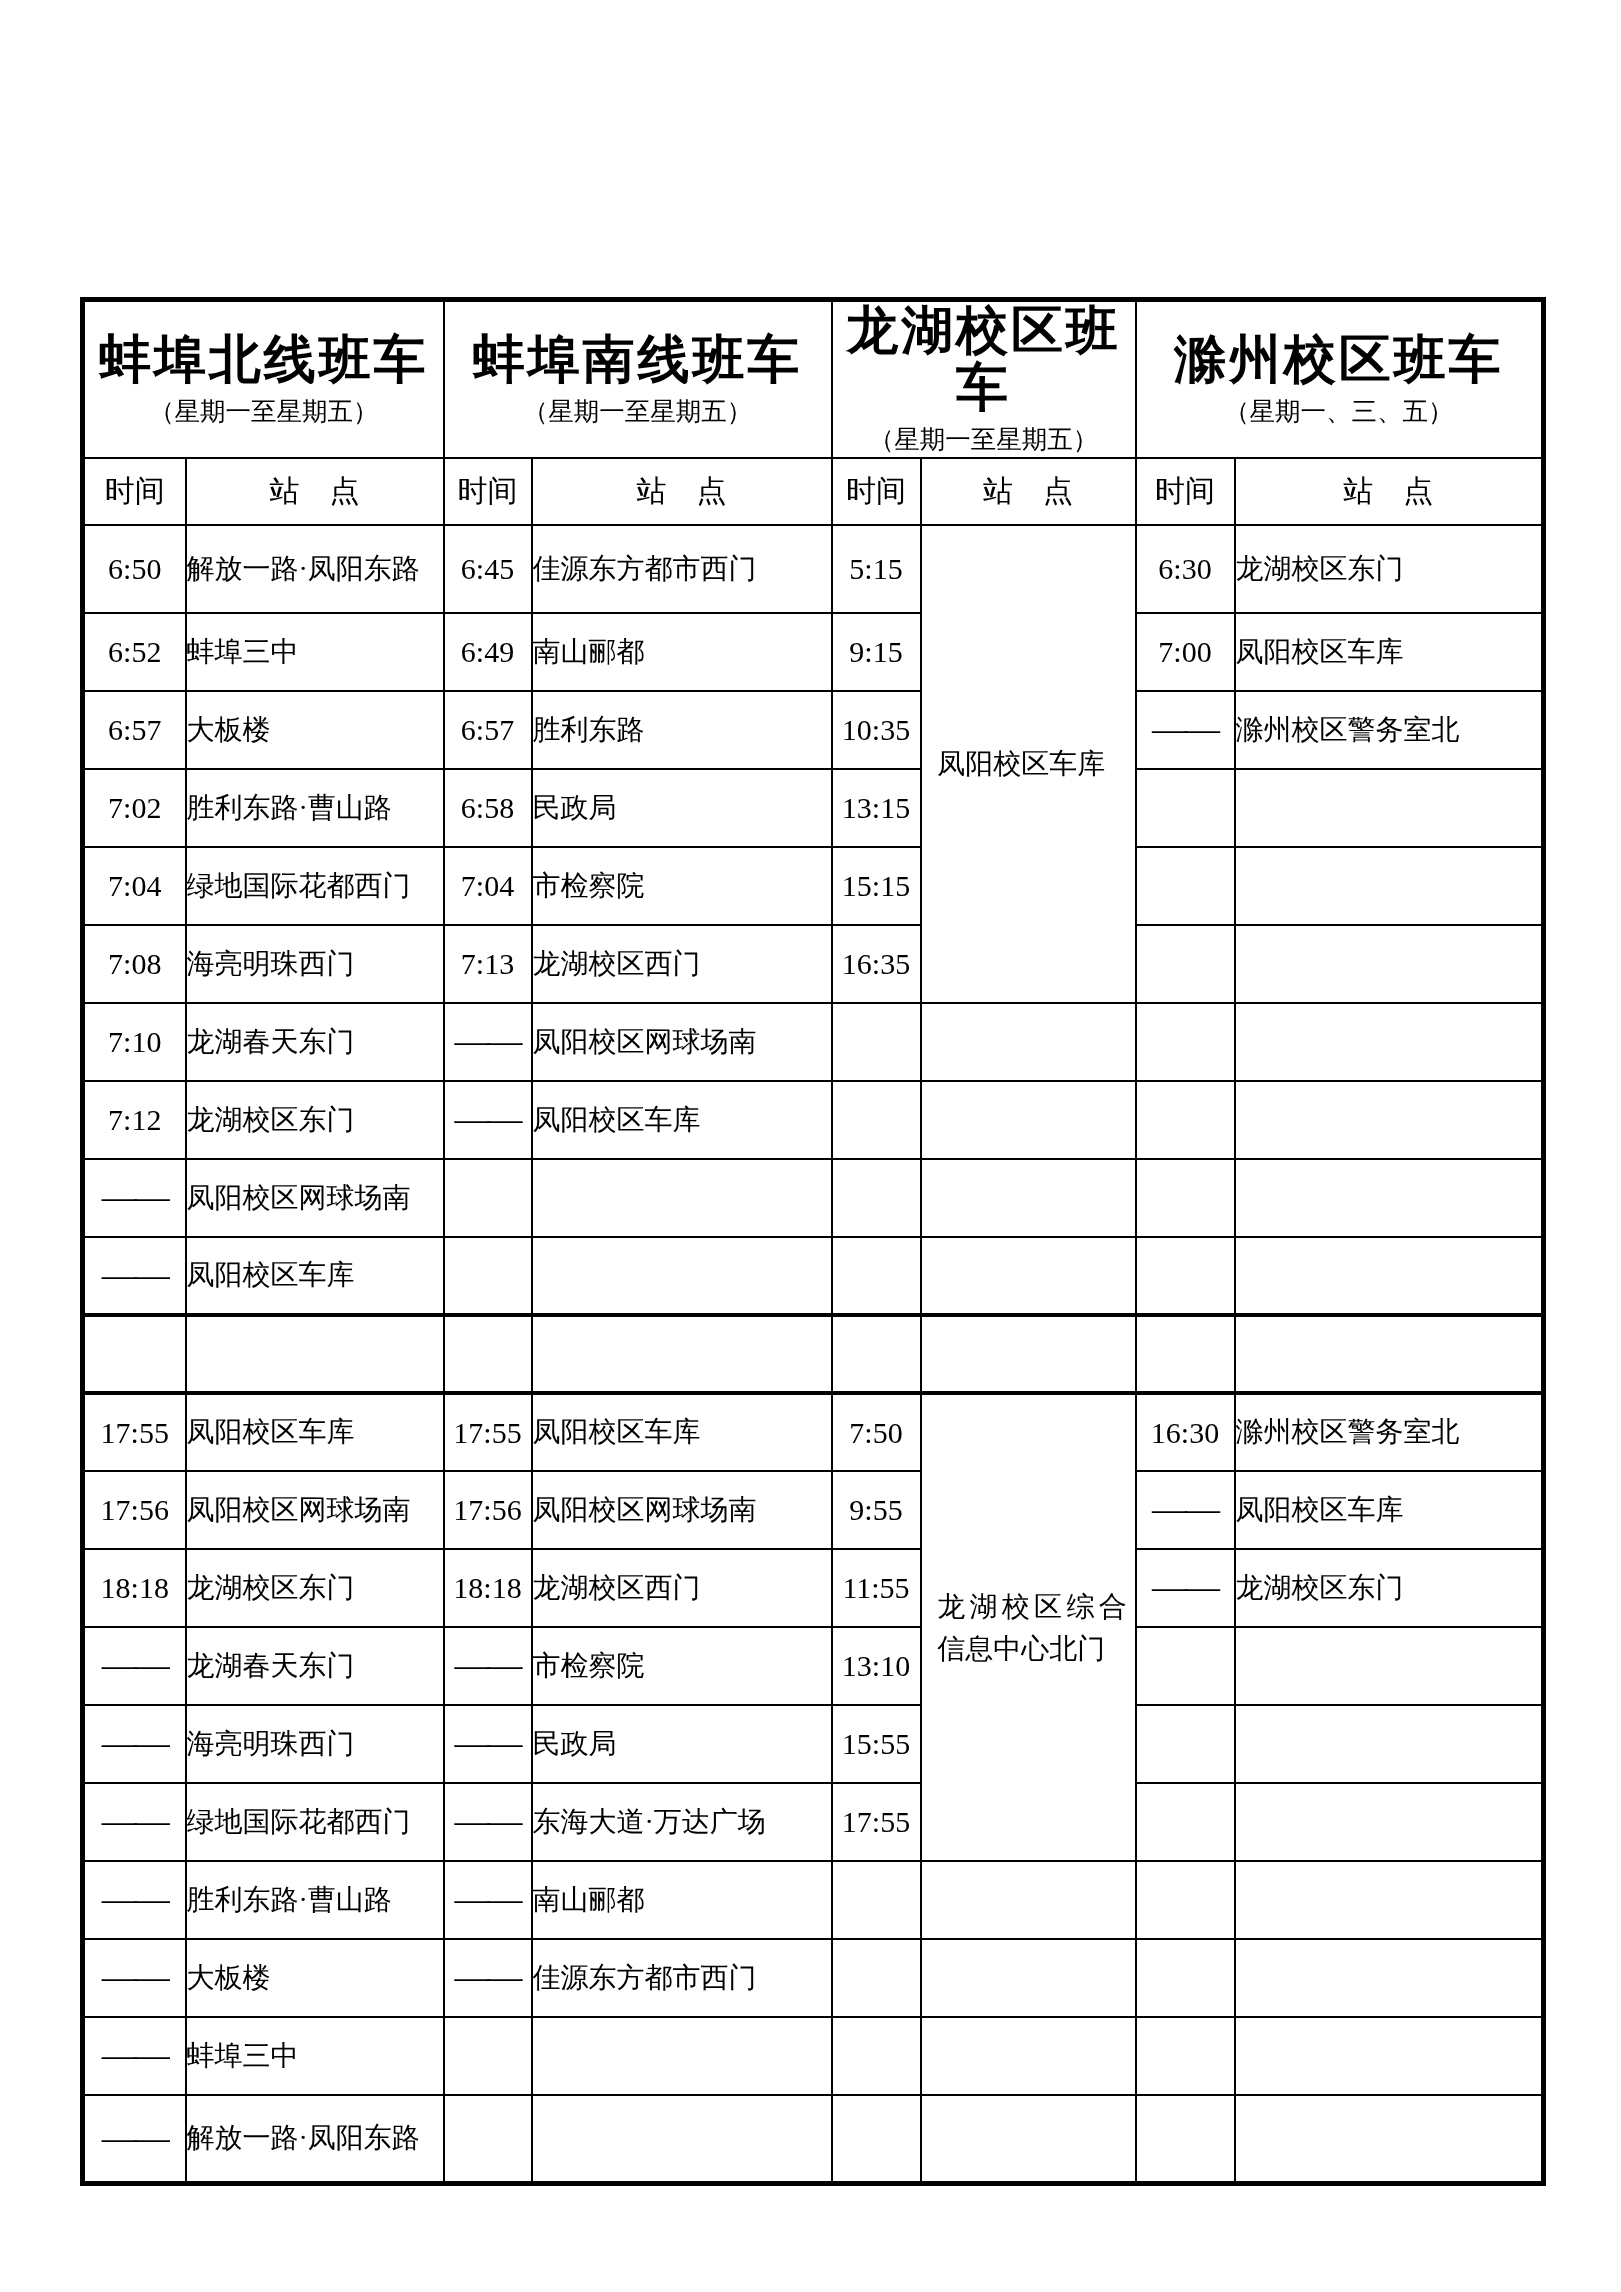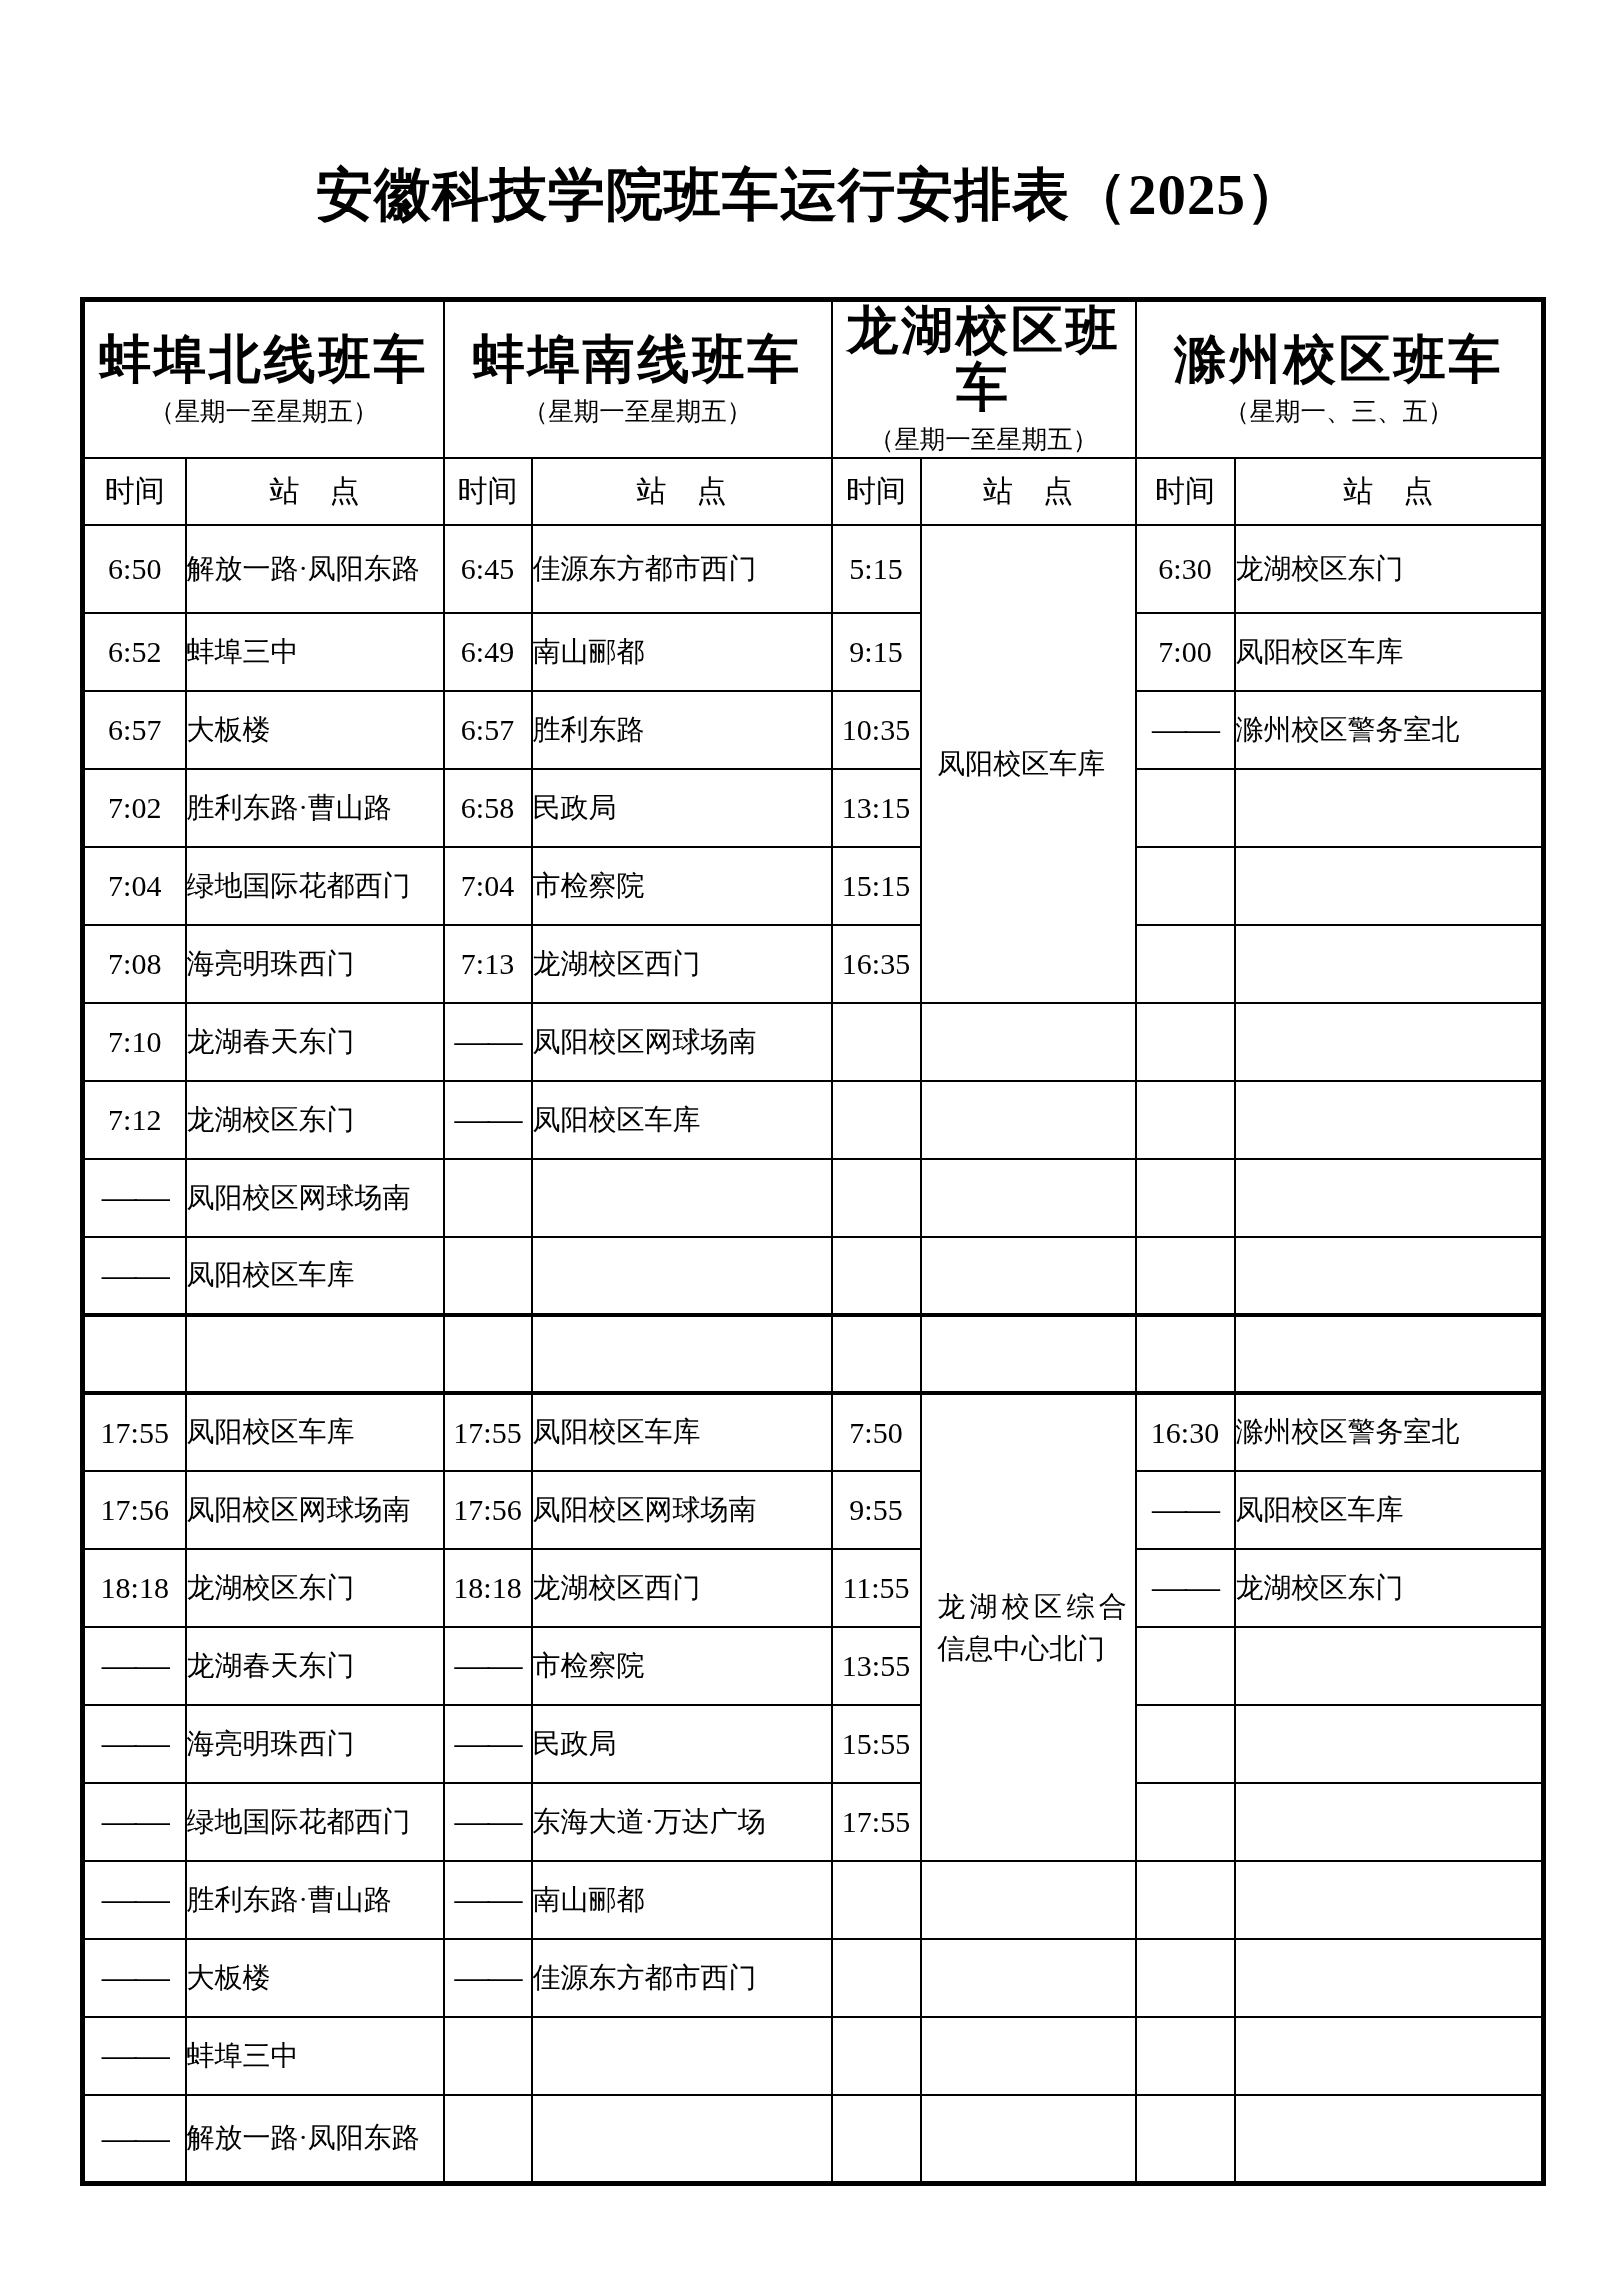--- a/index.html
+++ b/index.html
@@ -94,21 +94,20 @@
     padding-left: 15.7px;
     padding-right: 7.8px;
     line-height: 1.5;
   }
 </style>
 </head>
 <body>
 
 <div class="page">
 
-  <h1 class="title">安徽科技学院班车运行安排表（2025）</h1>
 
   <table class="schedule">
     <colgroup>
       <col style="width:103px">
         <col style="width:258px">
       <col style="width:88px">
         <col style="width:300px">
       <col style="width:89px">
         <col style="width:215px">
       <col style="width:99px">
@@ -278,21 +277,21 @@
         <td class="station">龙湖校区西门</td>
         <td class="time">11:55</td>
         <td class="time dash">——</td>
         <td class="station">龙湖校区东门</td>
       </tr>
       <tr>
         <td class="time dash">——</td>
         <td class="station">龙湖春天东门</td>
         <td class="time dash">——</td>
         <td class="station">市检察院</td>
-        <td class="time">13:55</td>
+        <td class="time">13:10</td>
         <td class="time"></td>
         <td class="station"></td>
       </tr>
       <tr>
         <td class="time dash">——</td>
         <td class="station">海亮明珠西门</td>
         <td class="time dash">——</td>
         <td class="station">民政局</td>
         <td class="time">15:55</td>
         <td class="time"></td>

